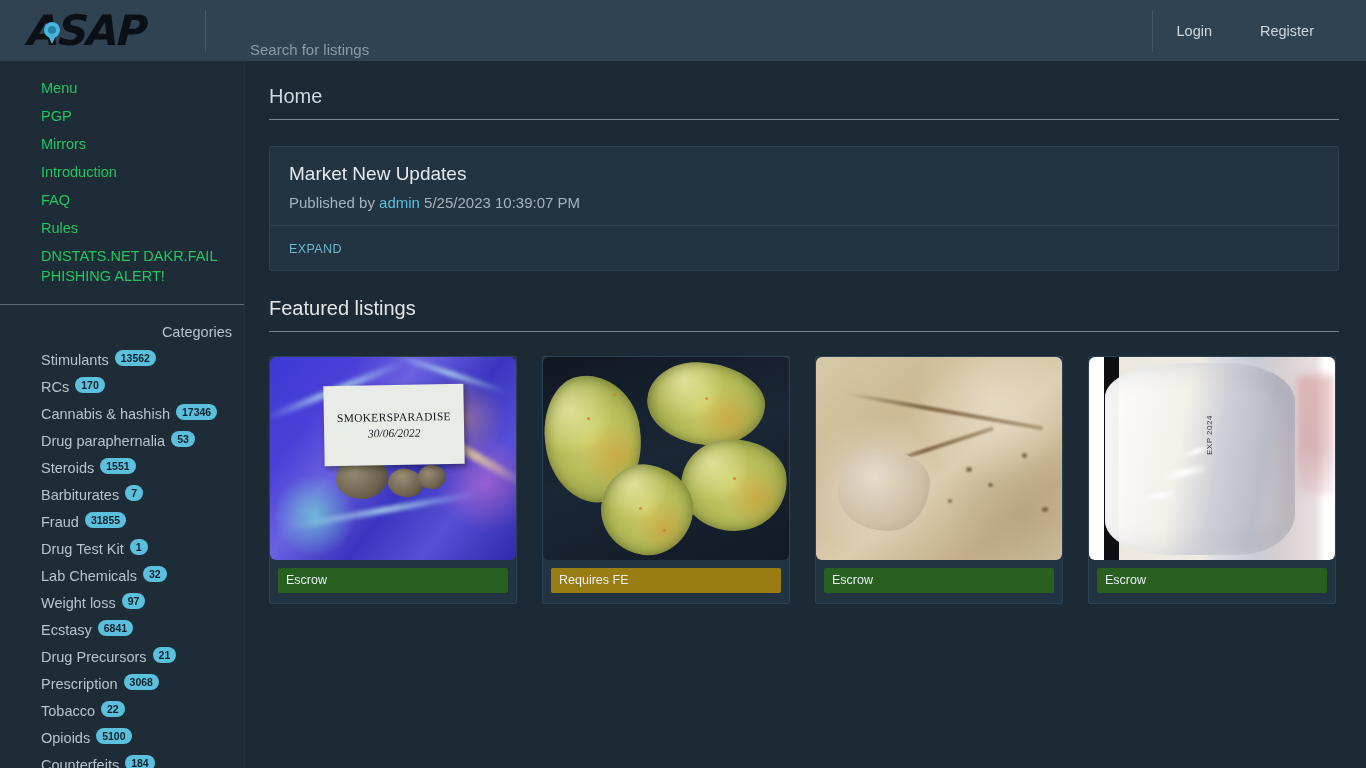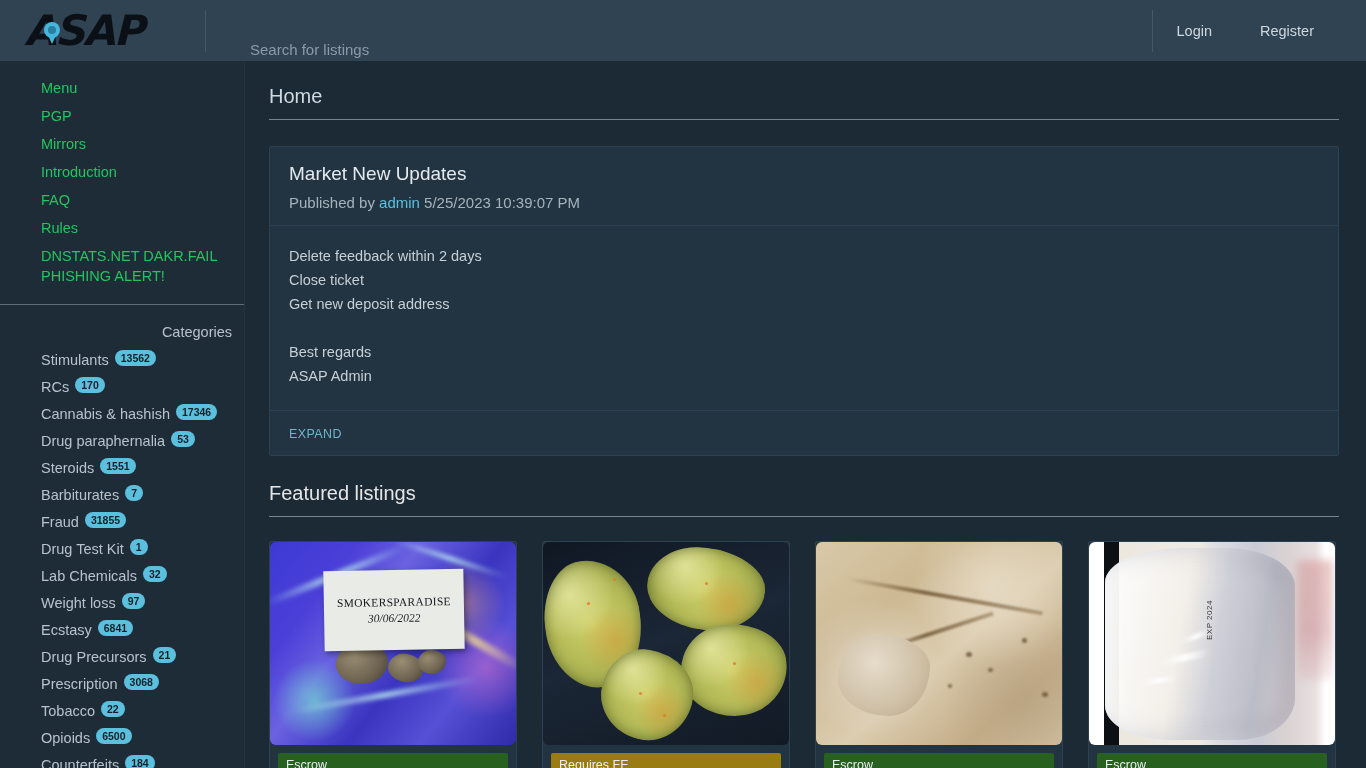--- a/index.html
+++ b/index.html
@@ -546,21 +546,21 @@
     <a class="cat-item">
       <span class="cat-name">Prescription</span>
       <span class="badge">3068</span>
     </a>
     <a class="cat-item">
       <span class="cat-name">Tobacco</span>
       <span class="badge">22</span>
     </a>
     <a class="cat-item">
       <span class="cat-name">Opioids</span>
-      <span class="badge">6500</span>
+      <span class="badge">5100</span>
     </a>
     <a class="cat-item">
       <span class="cat-name">Counterfeits</span>
       <span class="badge">184</span>
     </a>
 
   </div>
 </div>
 
 <div class="main">
@@ -568,28 +568,20 @@
   <h1 class="page-title">Home</h1>
 
   <div class="announce-card">
     <div class="announce-head">
       <div class="announce-title">Market New Updates</div>
       <div class="announce-meta">
         <span>Published by</span>
         <a>admin</a>
         <span>5/25/2023 10:39:07 PM</span>
       </div>
-    </div>
-    <div class="announce-body">
-      <p>Delete feedback within 2 days</p>
-      <p>Close ticket</p>
-      <p>Get new deposit address</p>
-      <p class="spacer"></p>
-      <p>Best regards</p>
-      <p>ASAP Admin</p>
     </div>
     <div class="announce-foot">
       <a class="expand-link">EXPAND</a>
     </div>
   </div>
 
   <h2 class="section-title">Featured listings</h2>
 
   <div class="listings">
 

